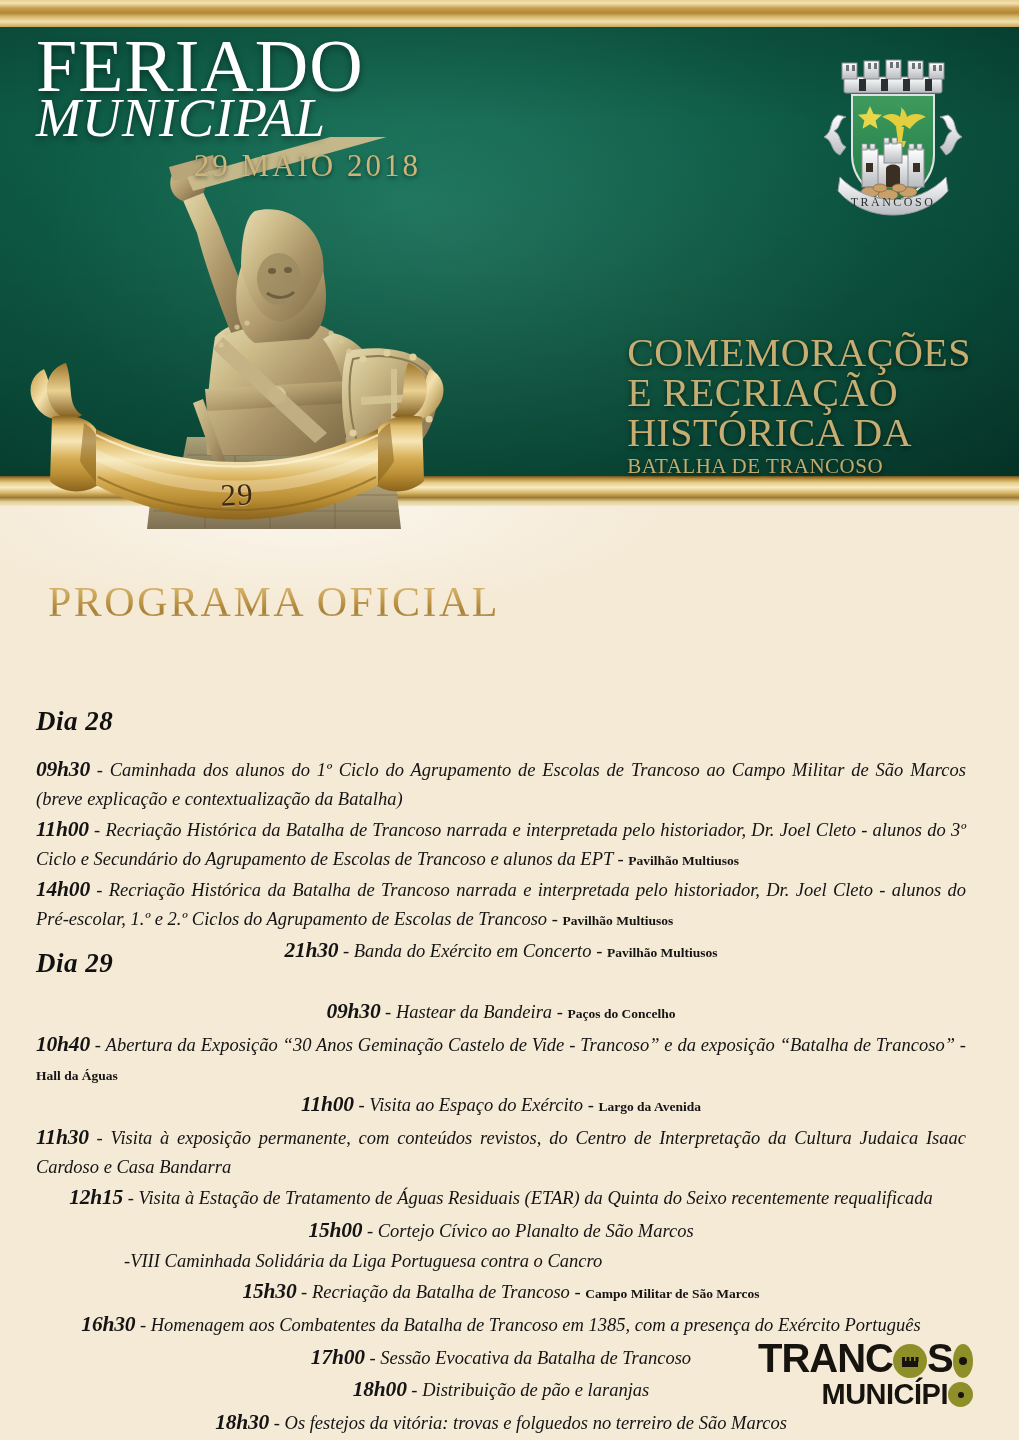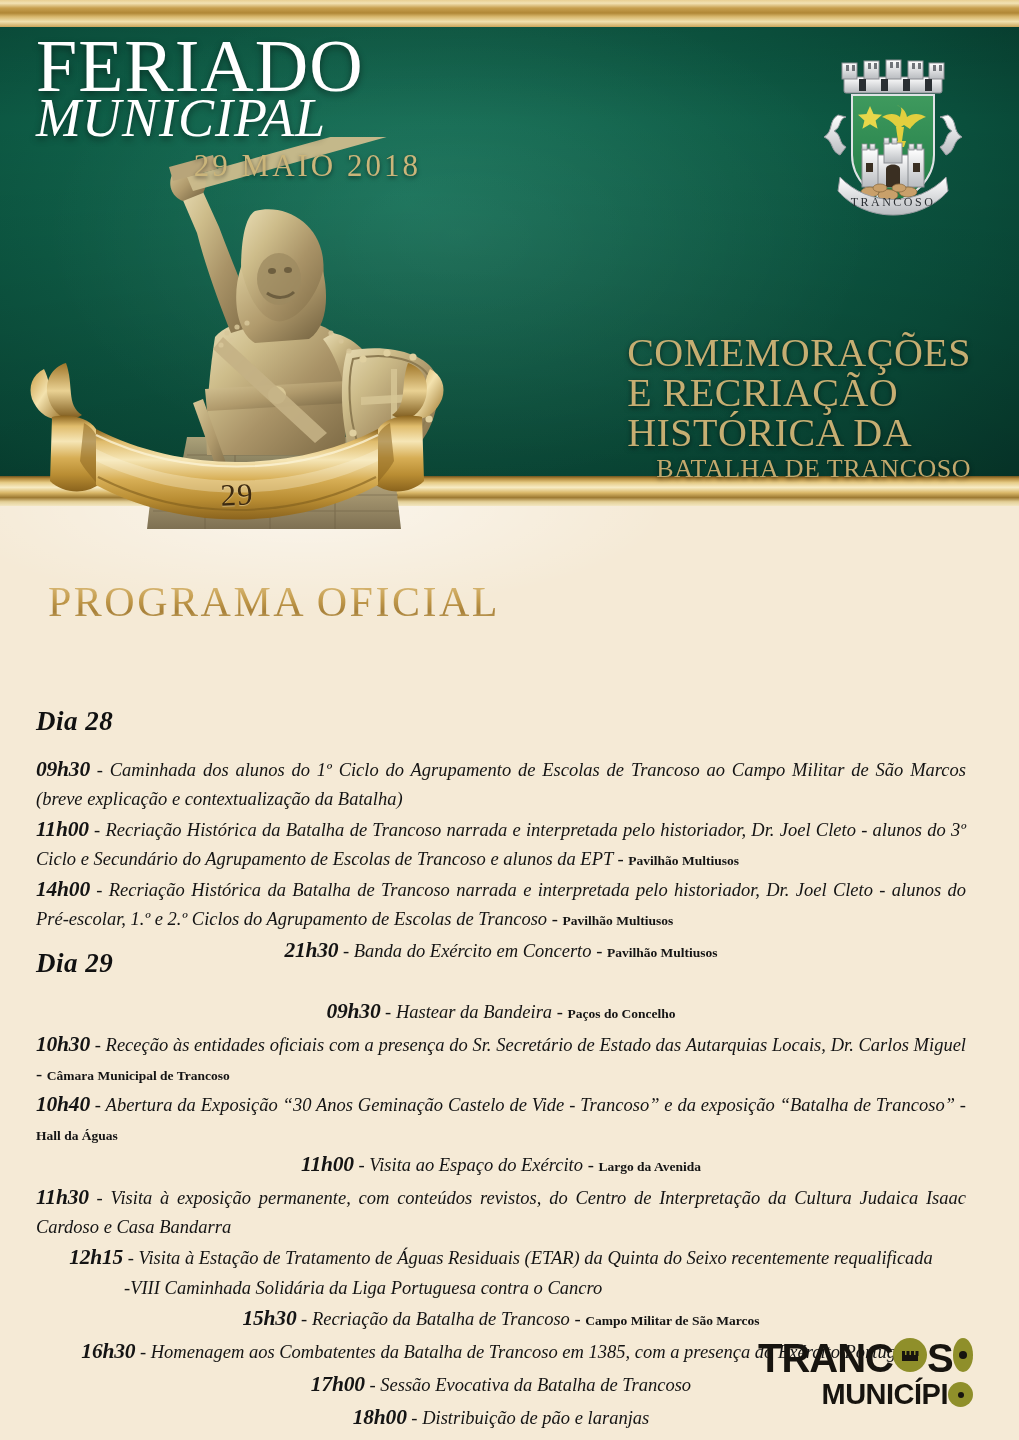--- a/index.html
+++ b/index.html
@@ -61,21 +61,21 @@
   
   .comm{
     position:absolute;right:48px;top:306px;z-index:6;
     text-align:left;
     font-family:"Liberation Serif",serif;
     color:#c6ae72;
     line-height:1.0;
     text-shadow:0 2px 5px rgba(0,0,0,.55);
   }
   .comm .c1,.comm .c2,.comm .c3{font-size:40px;letter-spacing:.5px;display:block;}
-  .comm .c4{font-size:26px;letter-spacing:.5px;display:block;margin-top:3px;color:#c2a96d;text-align:right;}
+  .comm .c4{font-size:21px;letter-spacing:.5px;display:block;margin-top:3px;color:#c2a96d;}
 
   
   .crest{position:absolute;left:808px;top:24px;width:170px;height:176px;z-index:7;}
 
   
   .knight{position:absolute;left:95px;top:110px;width:360px;height:395px;z-index:4;}
 
   
   .ribbon{position:absolute;left:22px;top:330px;width:430px;height:190px;z-index:5;}
   .ribbon-text{
@@ -155,21 +155,21 @@
   .entry.nowrapline{text-align:center;}
 
   
   .logo{
     position:absolute;left:758px;top:1338px;width:215px;height:80px;z-index:9;
   }
   .logo-row1{
     font-family:"Liberation Sans",sans-serif;
     font-weight:bold;font-size:40px;letter-spacing:-1px;
     color:#17140f;line-height:1;white-space:nowrap;
-    display:flex;align-items:flex-start;
+    display:flex;align-items:flex-end;
   }
   .logo-row2{
     font-family:"Liberation Sans",sans-serif;
     font-weight:bold;font-size:29px;letter-spacing:-.5px;
     color:#17140f;line-height:1;white-space:nowrap;
     display:flex;align-items:center;justify-content:flex-end;
     margin-top:2px;
   }
   .dotO{
     display:inline-block;width:34px;height:34px;border-radius:50%;
@@ -455,40 +455,40 @@
     </div>
 
     <div class="sched sched-29">
       <div class="day-head">Dia 29</div>
       <div class="entries">
 
         <div class="entry nowrapline">
           <span class="hr">09h30</span><span> - </span><span>Hastear da Bandeira</span> - <span class="loc">Paços do Concelho</span>
         </div>
 
-        <div class="entry">
-          <span class="hr">10h30</span><span> - </span><span>Receção às entidades oficiais com a presença do Sr. Secretário de Estado das Autarquias Locais, Dr. Carlos Miguel - </span><span class="loc">Câmara Municipal de Trancoso</span>
-        </div>
 
         <div class="entry">
           <span class="hr">10h40</span><span> - </span><span>Abertura da Exposição “30 Anos Geminação Castelo de Vide - Trancoso” e da exposição “Batalha de Trancoso”</span> - <span class="loc">Hall da Águas</span>
         </div>
 
         <div class="entry nowrapline">
           <span class="hr">11h00</span><span> - </span><span>Visita ao Espaço do Exército</span> - <span class="loc">Largo da Avenida</span>
         </div>
 
         <div class="entry">
           <span class="hr">11h30</span><span> - </span><span>Visita à exposição permanente, com conteúdos revistos, do Centro de Interpretação da Cultura Judaica Isaac Cardoso e Casa Bandarra</span>
         </div>
 
         <div class="entry nowrapline">
           <span class="hr">12h15</span><span> - </span><span>Visita à Estação de Tratamento de Águas Residuais (ETAR) da Quinta do Seixo recentemente requalificada</span>
         </div>
 
+        <div class="entry nowrapline">
+          <span class="hr">15h00</span><span> - </span><span>Cortejo Cívico ao Planalto de São Marcos</span>
+        </div>
         <div class="entry sub">
           <span>-VIII Caminhada Solidária da Liga Portuguesa contra o Cancro</span>
         </div>
 
         <div class="entry nowrapline">
           <span class="hr">15h30</span><span> - </span><span>Recriação da Batalha de Trancoso</span> - <span class="loc">Campo Militar de São Marcos</span>
         </div>
 
         <div class="entry nowrapline">
           <span class="hr">16h30</span><span> - </span><span>Homenagem aos Combatentes da Batalha de Trancoso em 1385, com a presença do Exército Português</span>

